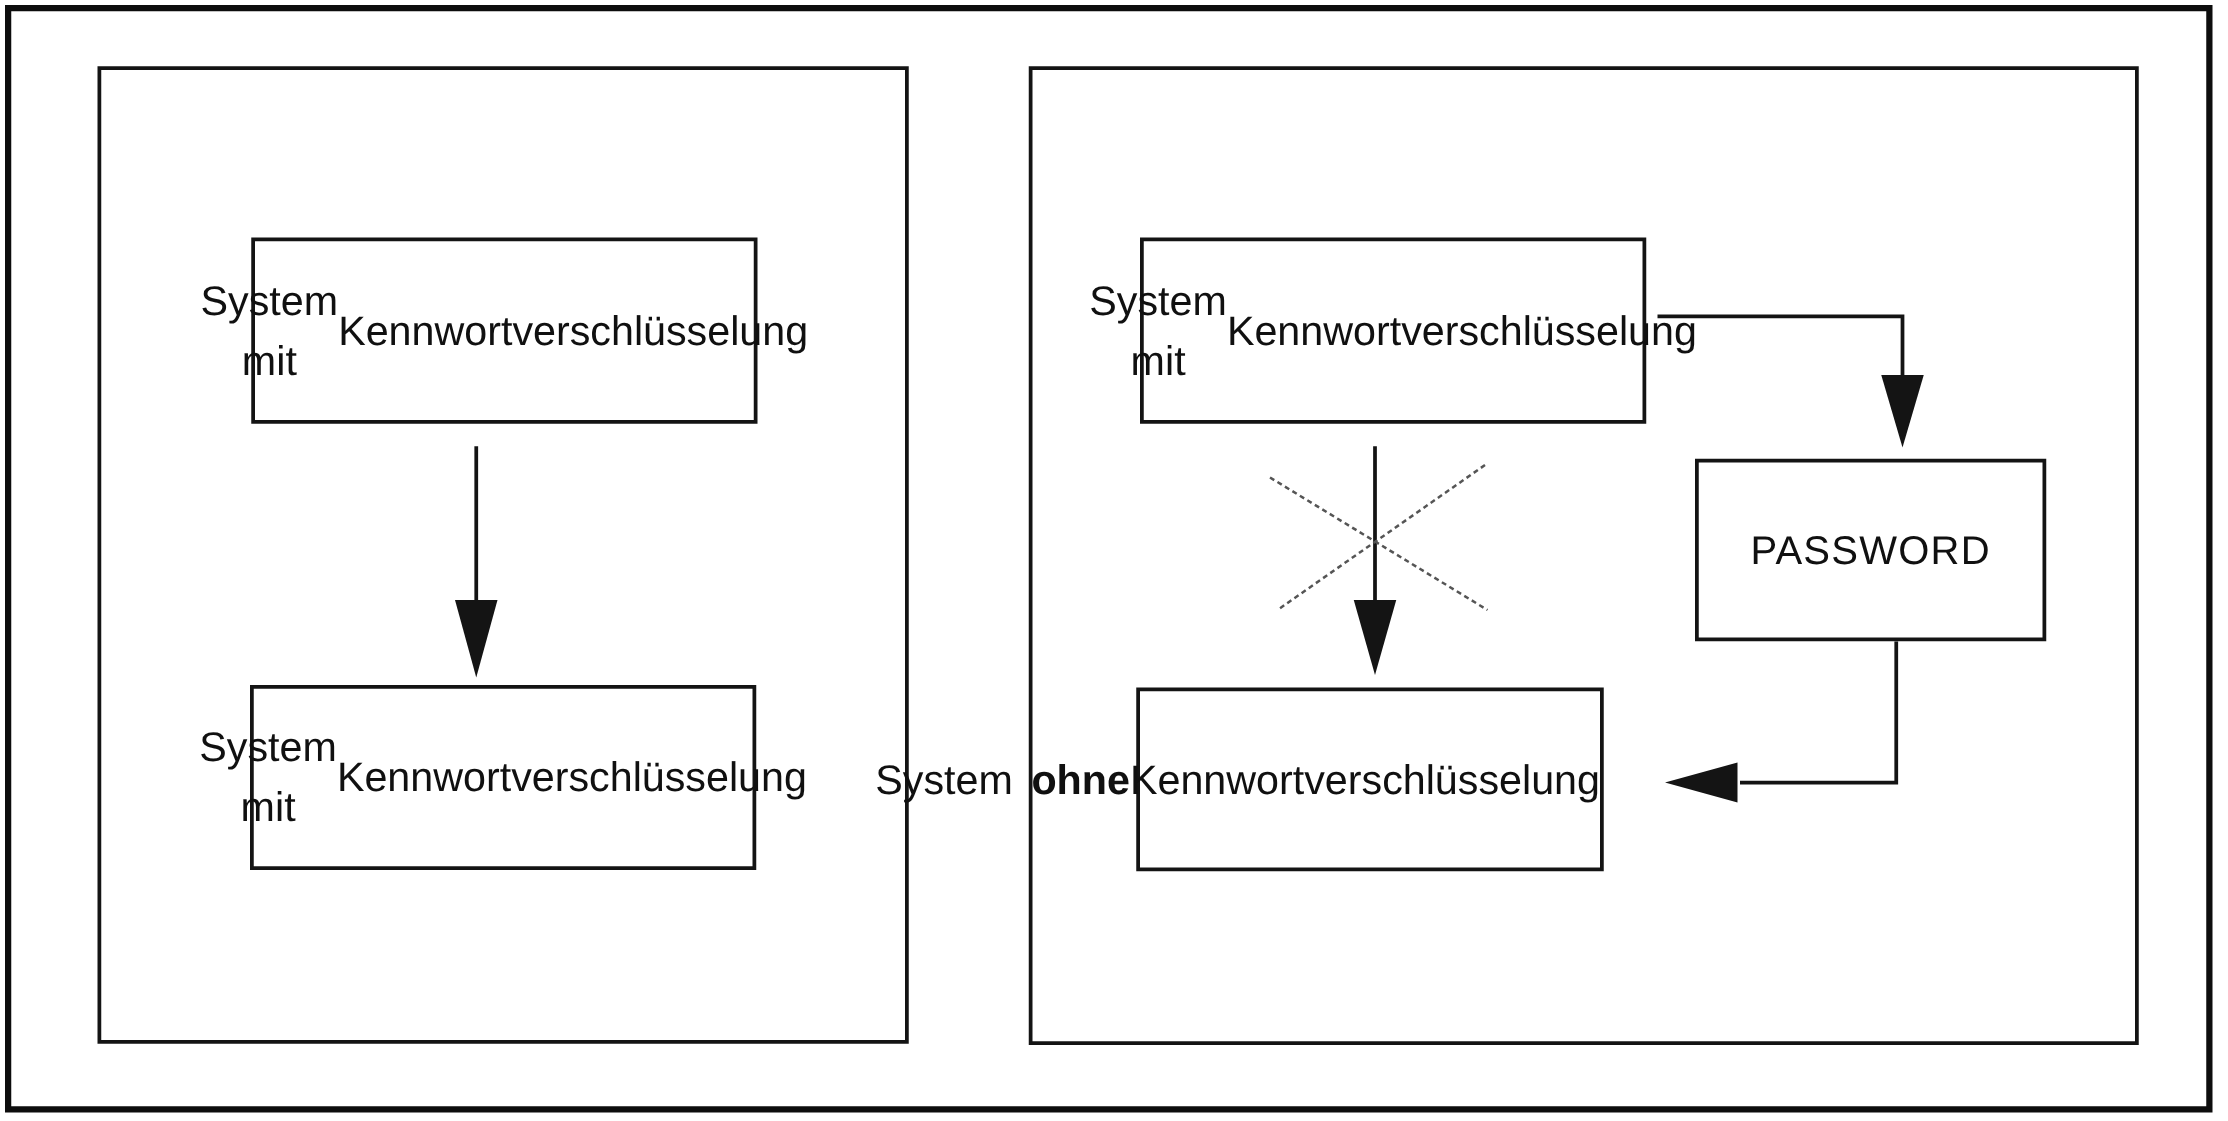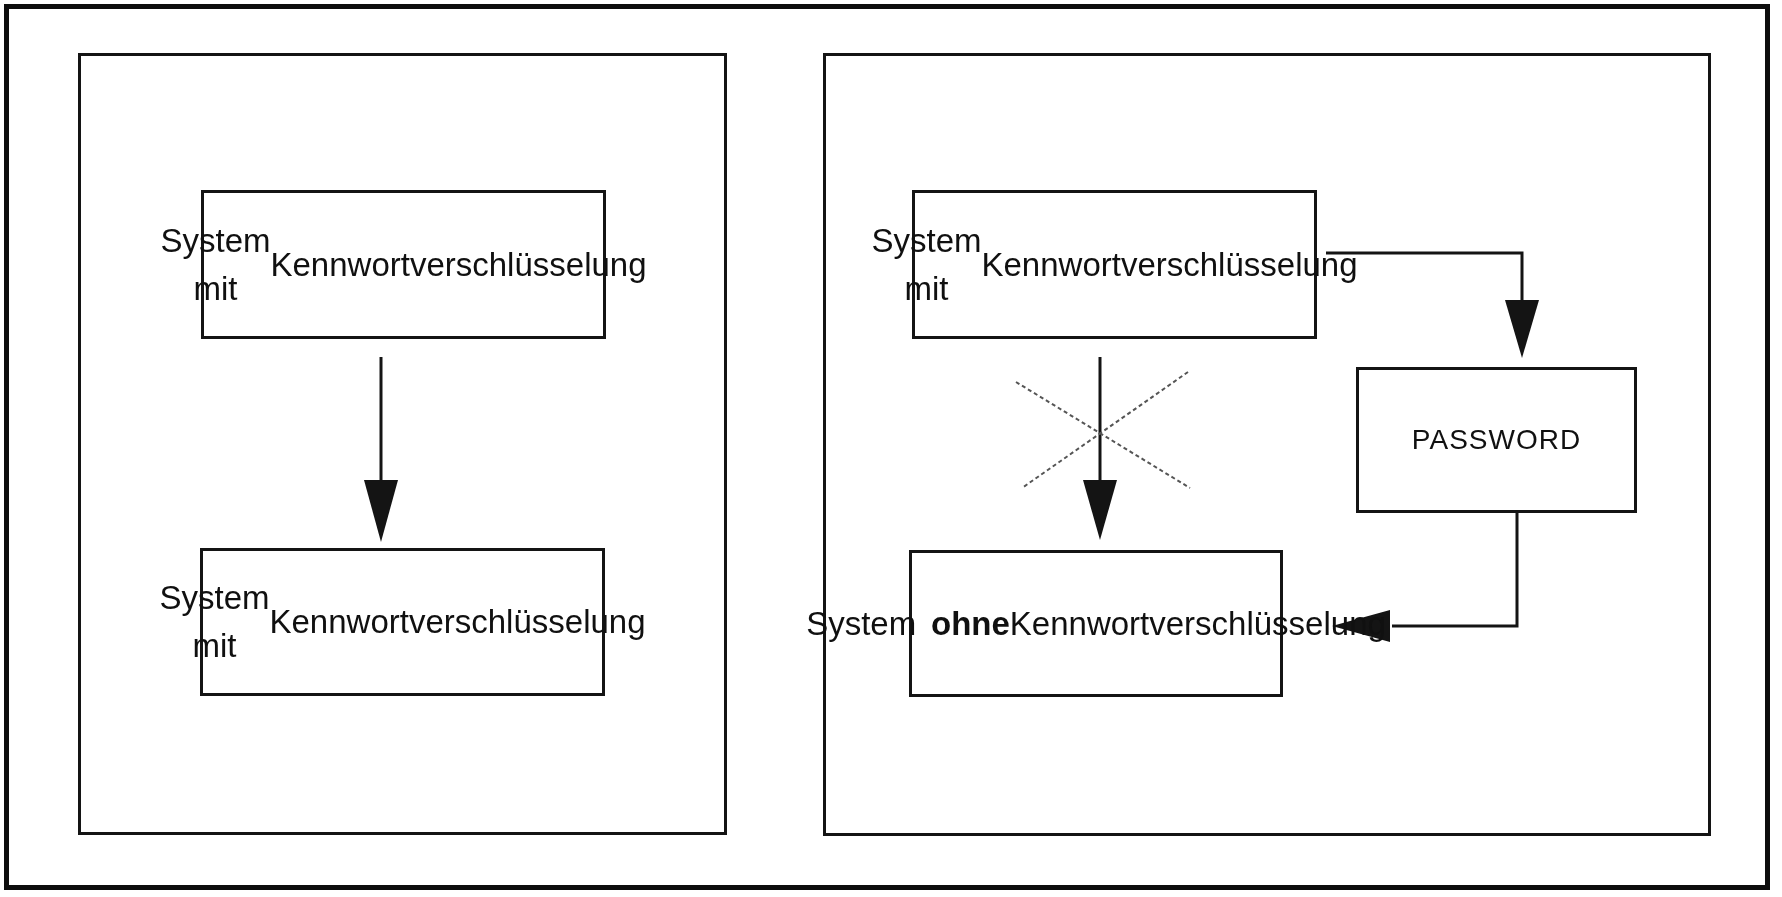--- a/index.html
+++ b/index.html
@@ -43,24 +43,24 @@
     justify-content: center;
     text-align: center;
     font-size: 33px;
     line-height: 48px;
     color: #101010;
     z-index: 3;
   }
   .node.box-a { left: 201px; top: 190px; width: 405px; height: 149px; }
   .node.box-b { left: 200px; top: 548px; width: 405px; height: 148px; }
   .node.box-c { left: 912px; top: 190px; width: 405px; height: 149px; }
-  .node.box-d { left: 909px; top: 550px; width: 374px; height: 147px; }
+  .node.box-d { left: 909px; top: 550px; width: 374px; height: 147px; justify-content: flex-end; }
   .node.box-password {
     left: 1356px; top: 367px; width: 281px; height: 146px;
-    font-size: 28px;
+    font-size: 32px;
     letter-spacing: 1px;
   }
   .node .bold-word {
     font-weight: bold;
     margin-left: 0.45em;
   }
   svg.wires {
     position: absolute;
     left: 0; top: 0;
     z-index: 2;

